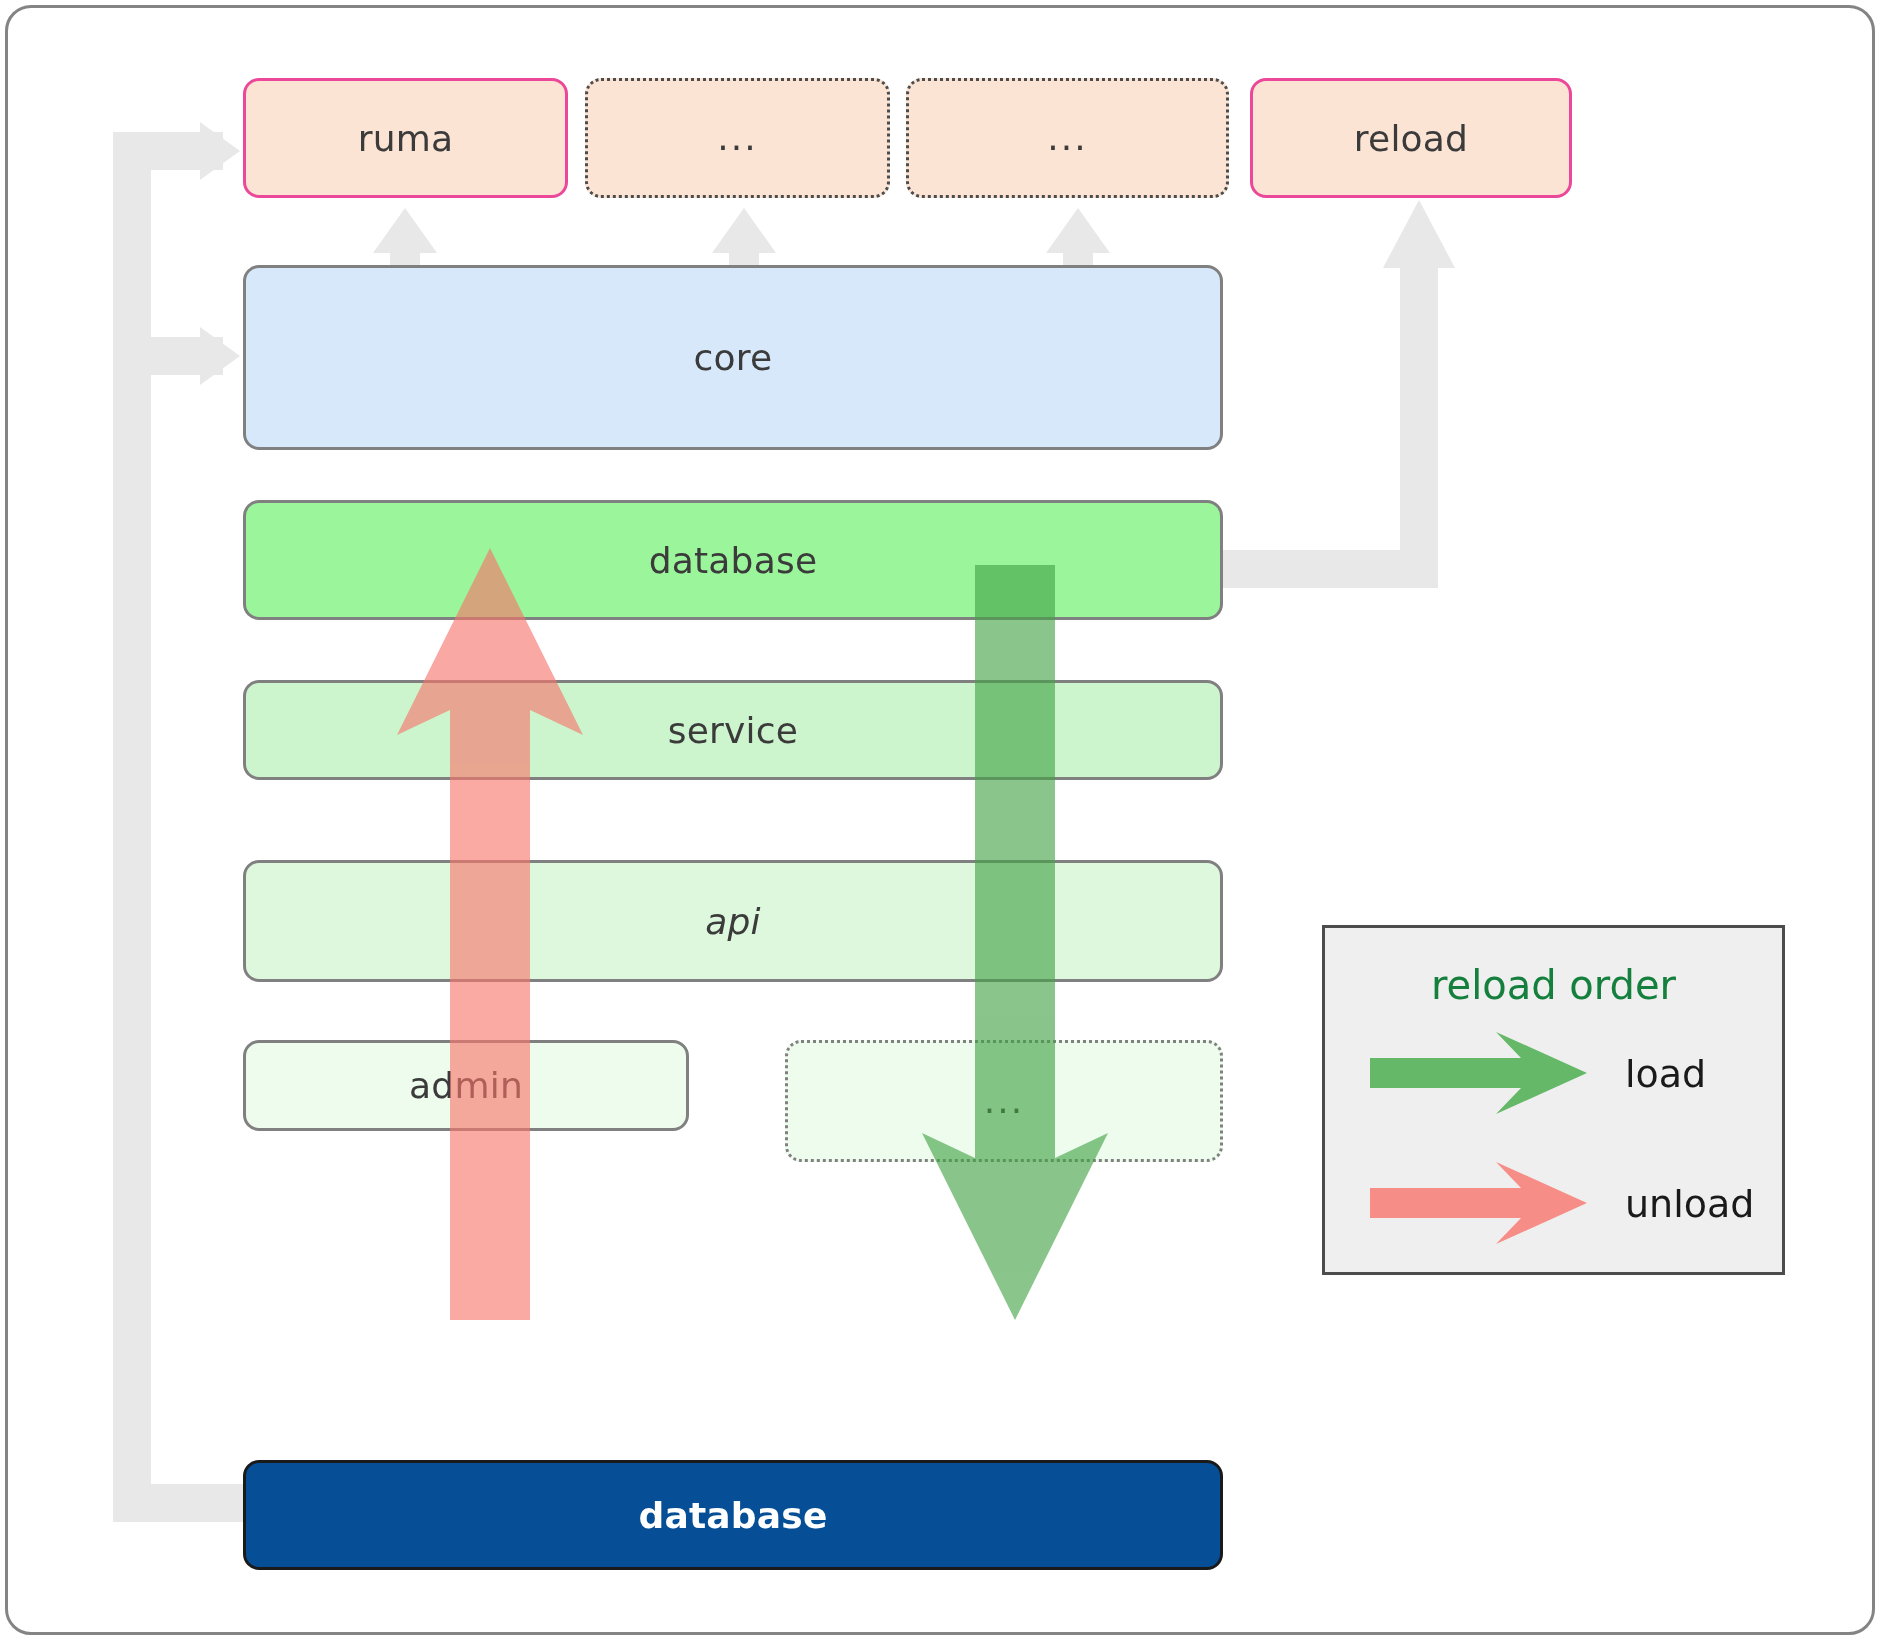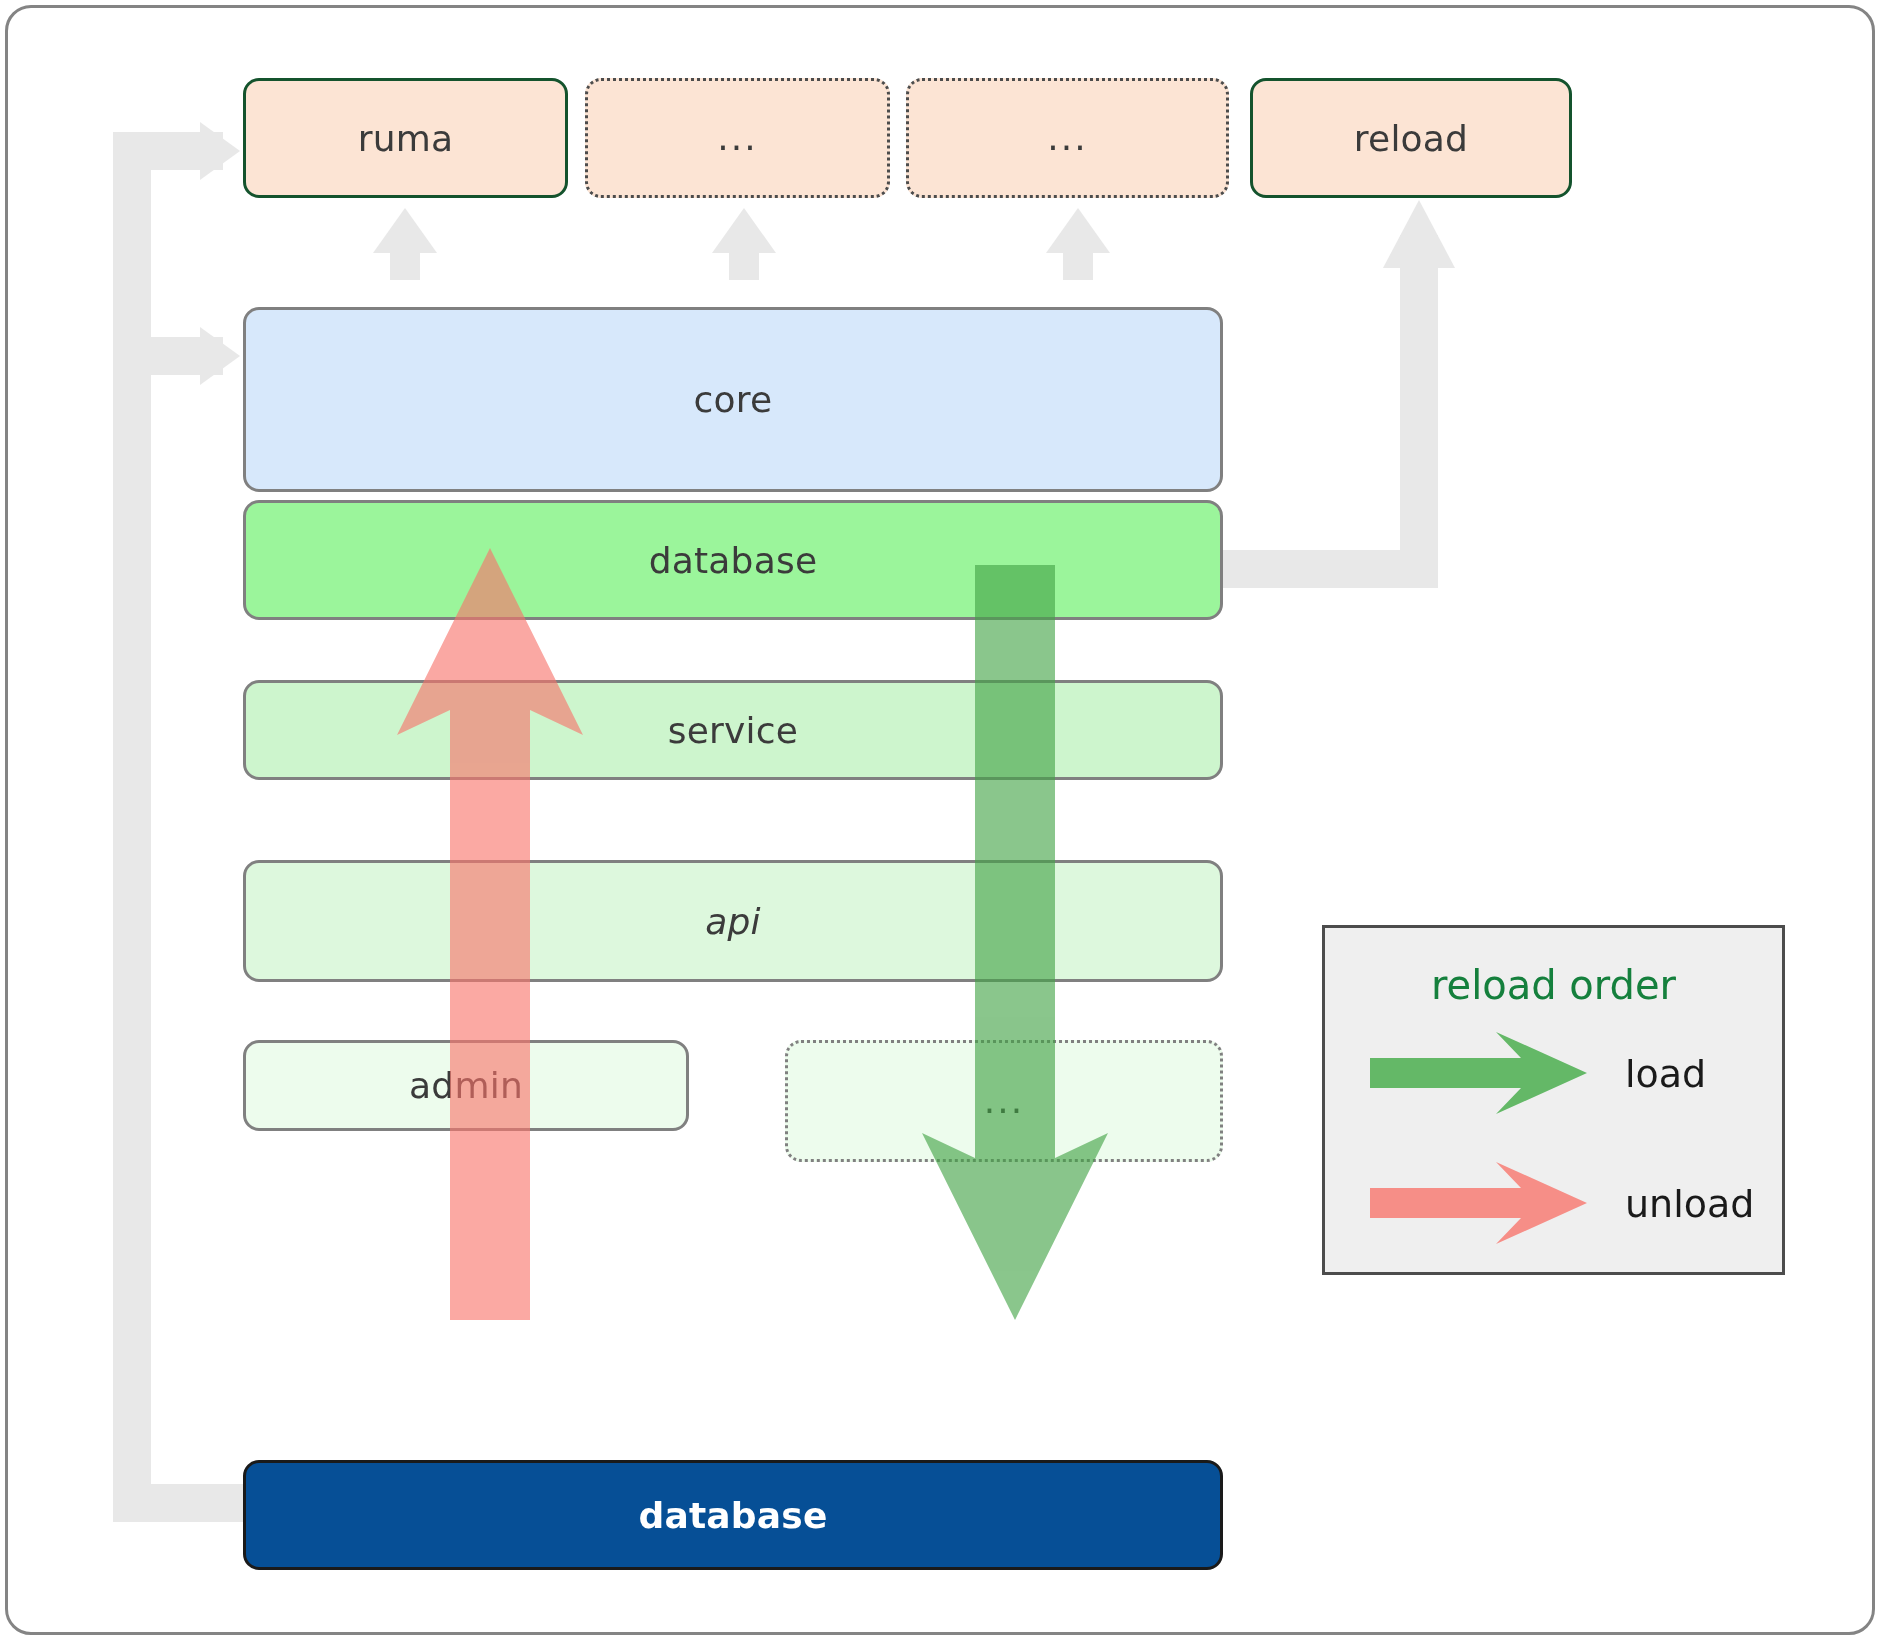--- a/index.html
+++ b/index.html
@@ -38,39 +38,39 @@
     justify-content: center;
     border-radius: 14px;
     font-size: 36px;
     color: #3b3b3b;
     letter-spacing: 0.2px;
   }
 
   
   .dep {
     background: #fce4d4;
-    border: 3px solid #14532d;
+    border: 3px solid #ec4899;
     border-radius: 16px;
     height: 120px;
   }
   .dep.dotted {
     border: 3px dotted #4c4c4c;
   }
 
   
   .layer {
     border: 3px solid #808080;
     border-radius: 16px;
     height: 150px;
   }
   .layer.dotted {
     border: 3px dotted #808080;
   }
 
-  .core-box   { background: #d7e8fb; margin-top: 42px; }
+  .core-box   { background: #d7e8fb; }
   .db-box     { background: #9bf59b; }
   .svc-box    { background: #cdf5cd; }
   .api-box    { background: #ddf8dd; font-style: italic; }
   .admin-box  { background: #edfced; }
   .dots-box   { background: #edfced; }
   .router-box { background: #ffffff; }
 
   .root-box {
     background: #064f96;
     border: 3px solid #1a1a1a;

